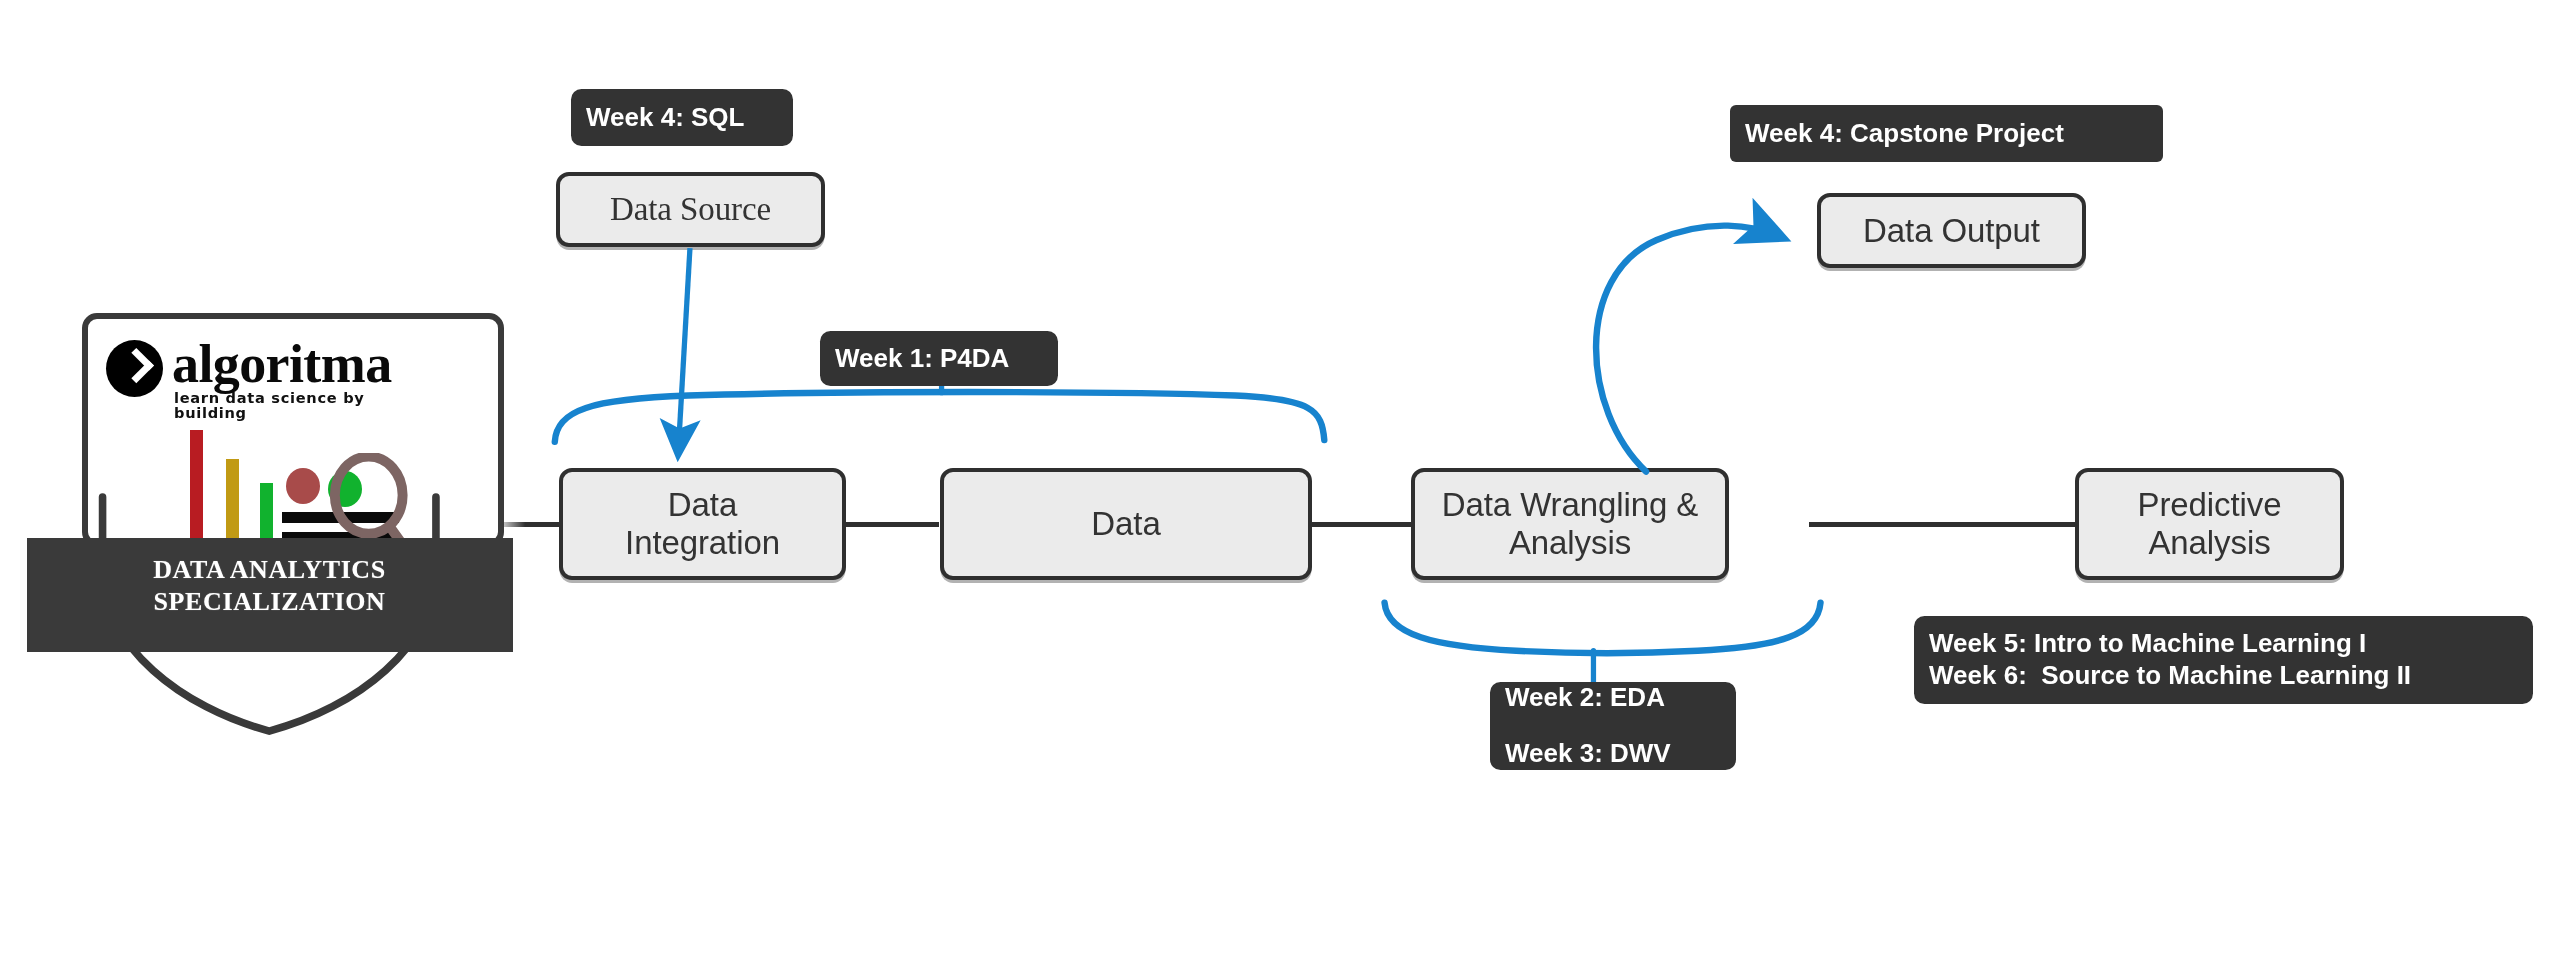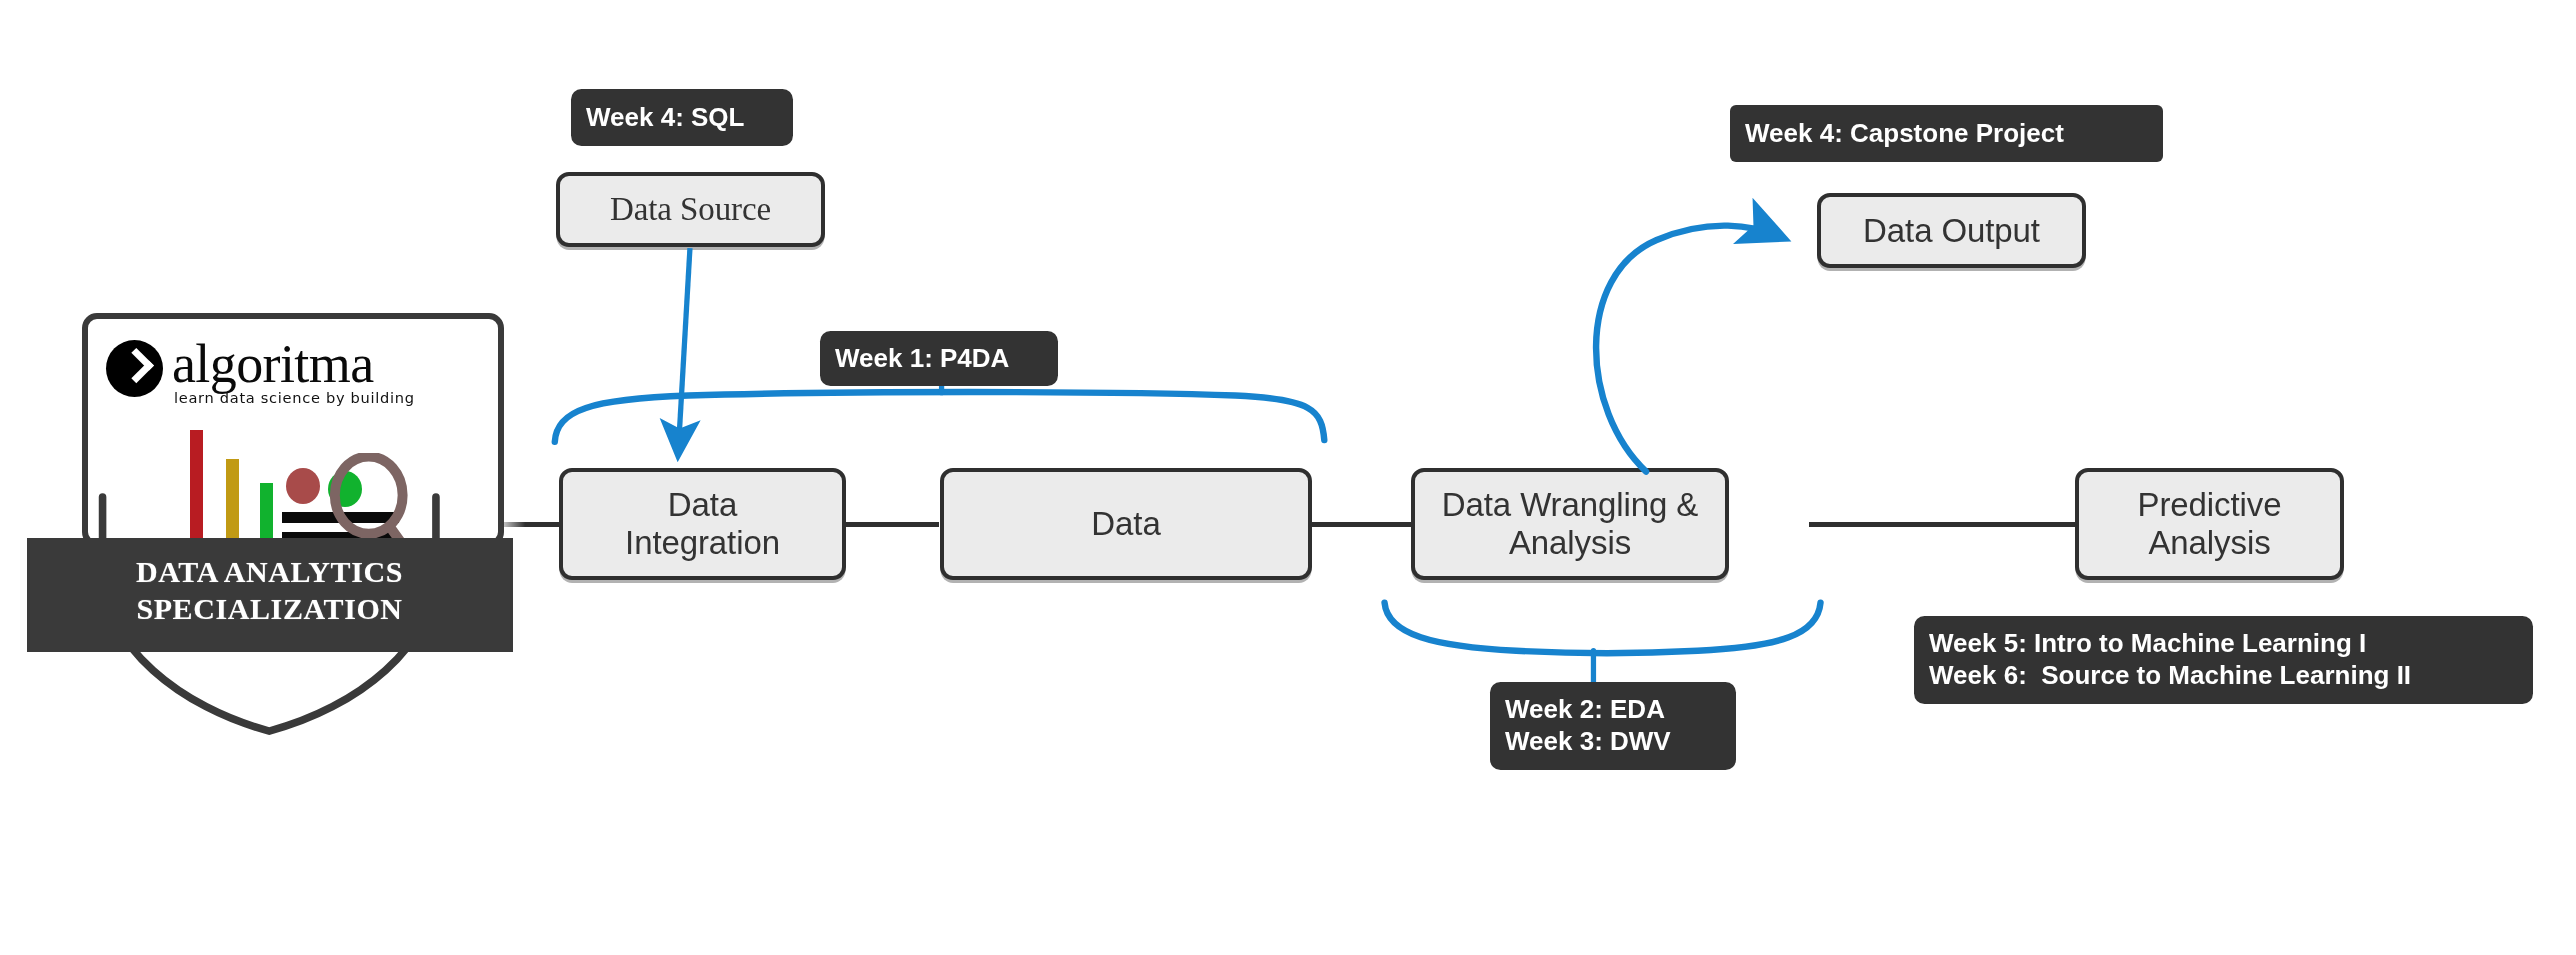--- a/index.html
+++ b/index.html
@@ -63,21 +63,21 @@
   svg.layer.behind{z-index:3;}
   svg.layer.front{z-index:7;}
 
   
   #badge{position:absolute;left:47px;top:304px;width:503px;height:433px;z-index:5;}
   #badge-screen{
     position:absolute;left:35px;top:8.8px;width:422px;height:234px;
     background:#ffffff;border:6.4px solid #3a3a3a;border-radius:15px;
     box-sizing:border-box;
   }
-  #logo-row{position:absolute;left:59px;top:35px;width:316px;height:70px;}
+  #logo-row{position:absolute;left:59px;top:35px;width:316px;height:70px;font-weight:bold;}
   #logo-mark{
     position:absolute;left:0;top:1.2px;width:57px;height:57px;border-radius:50%;
     background:#000000;
   }
   #logo-mark .chev{
     position:absolute;left:17.6px;top:13px;width:17.6px;height:17.6px;
     border-right:7.6px solid #ffffff;border-top:7.6px solid #ffffff;
     transform:rotate(45deg);
   }
   #logo-word{
@@ -93,21 +93,21 @@
 
   .bar{position:absolute;}
   .dot{position:absolute;border-radius:50%;}
   .rule{position:absolute;background:#0a0a0a;height:10.5px;}
 
   #ribbon{position:absolute;left:-20.5px;top:234px;width:486px;height:114px;z-index:6;}
   #ribbon-text{
     position:absolute;left:0;top:16.4px;width:486px;text-align:center;
     font-family:"Liberation Serif", serif;
     font-weight:bold;
-    font-size:30px;line-height:1.22;color:#ffffff;letter-spacing:0.6px;
+    font-size:26px;line-height:1.22;color:#ffffff;letter-spacing:0.6px;
     text-shadow:0 0 1.2px rgba(255,255,255,.35);
   }
 </style>
 </head>
 <body>
 
 <div id="stage">
 
   <div id="badge">
 
@@ -216,21 +216,21 @@
   </div>
 
   <div class="wlabel" style="left:820px;top:331px;width:238px;height:55px;justify-content:flex-start;">
     <span>Week 1: P4DA</span>
   </div>
 
   <div class="wlabel" style="left:1730px;top:105px;width:433px;height:57px;justify-content:flex-start;border-radius:6px;">
     <span>Week 4: Capstone Project</span>
   </div>
 
-  <div class="wlabel" style="left:1490px;top:682px;width:246px;height:88px;flex-direction:column;justify-content:center;align-items:flex-start;">
+  <div class="wlabel" style="left:1490px;top:682px;width:246px;height:88px;flex-direction:column;justify-content:space-between;align-items:flex-start;">
     <span>Week 2: EDA</span>
     <span>Week 3: DWV</span>
   </div>
 
   <div class="wlabel" style="left:1914px;top:616px;width:619px;height:88px;flex-direction:column;justify-content:center;align-items:flex-start;">
     <span>Week 5: Intro to Machine Learning I</span>
     <span>Week 6:  Source to Machine Learning II</span>
   </div>
 
 </div>

